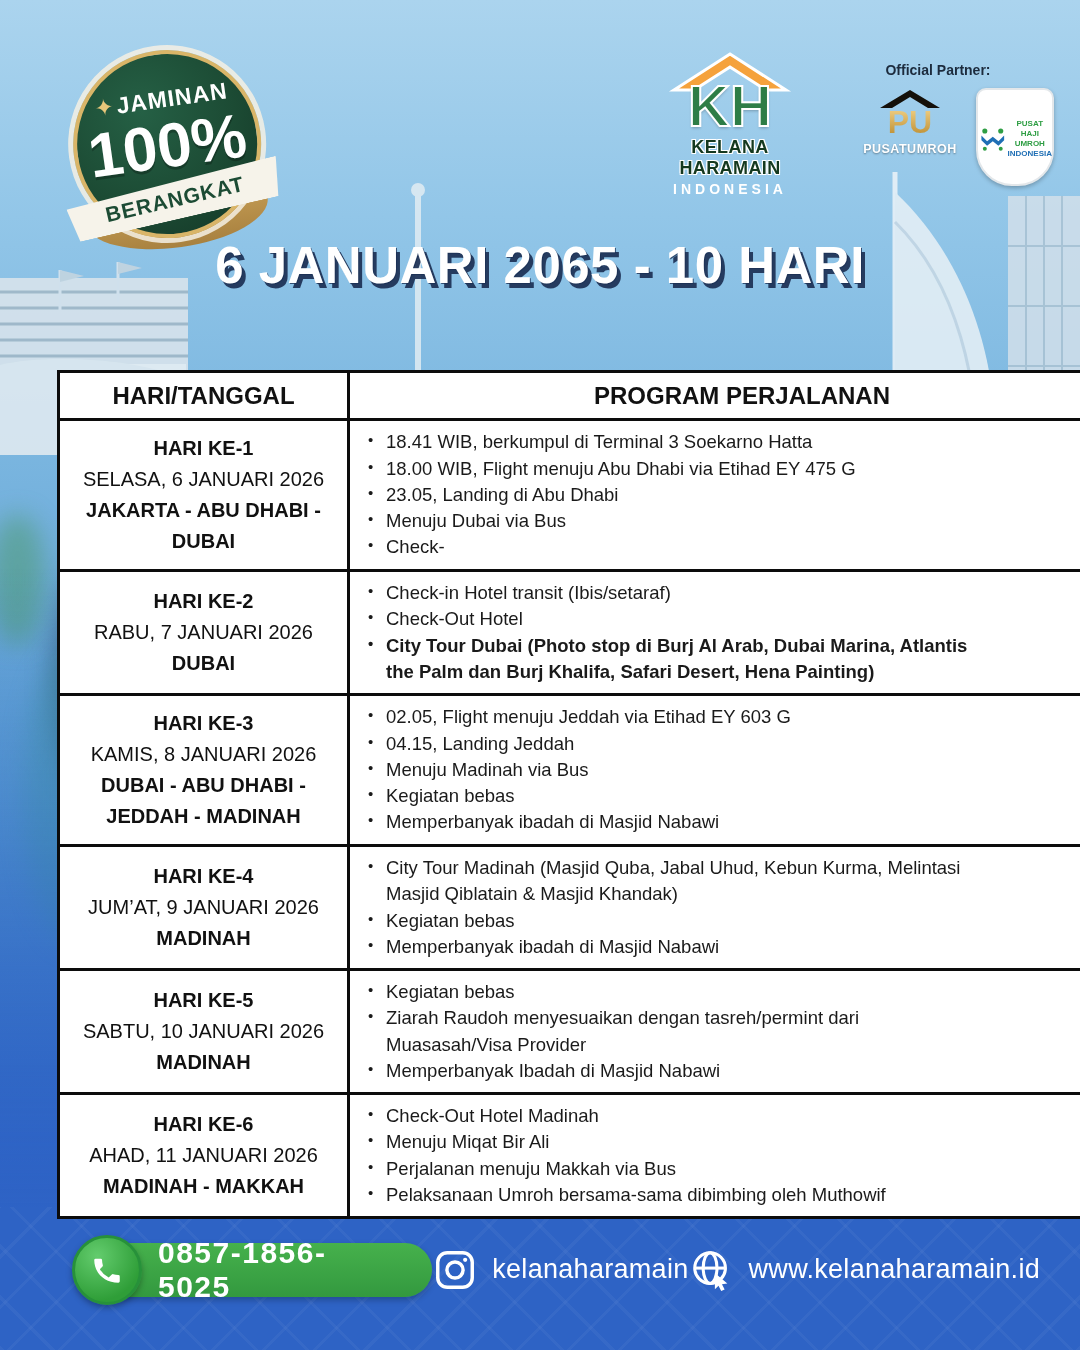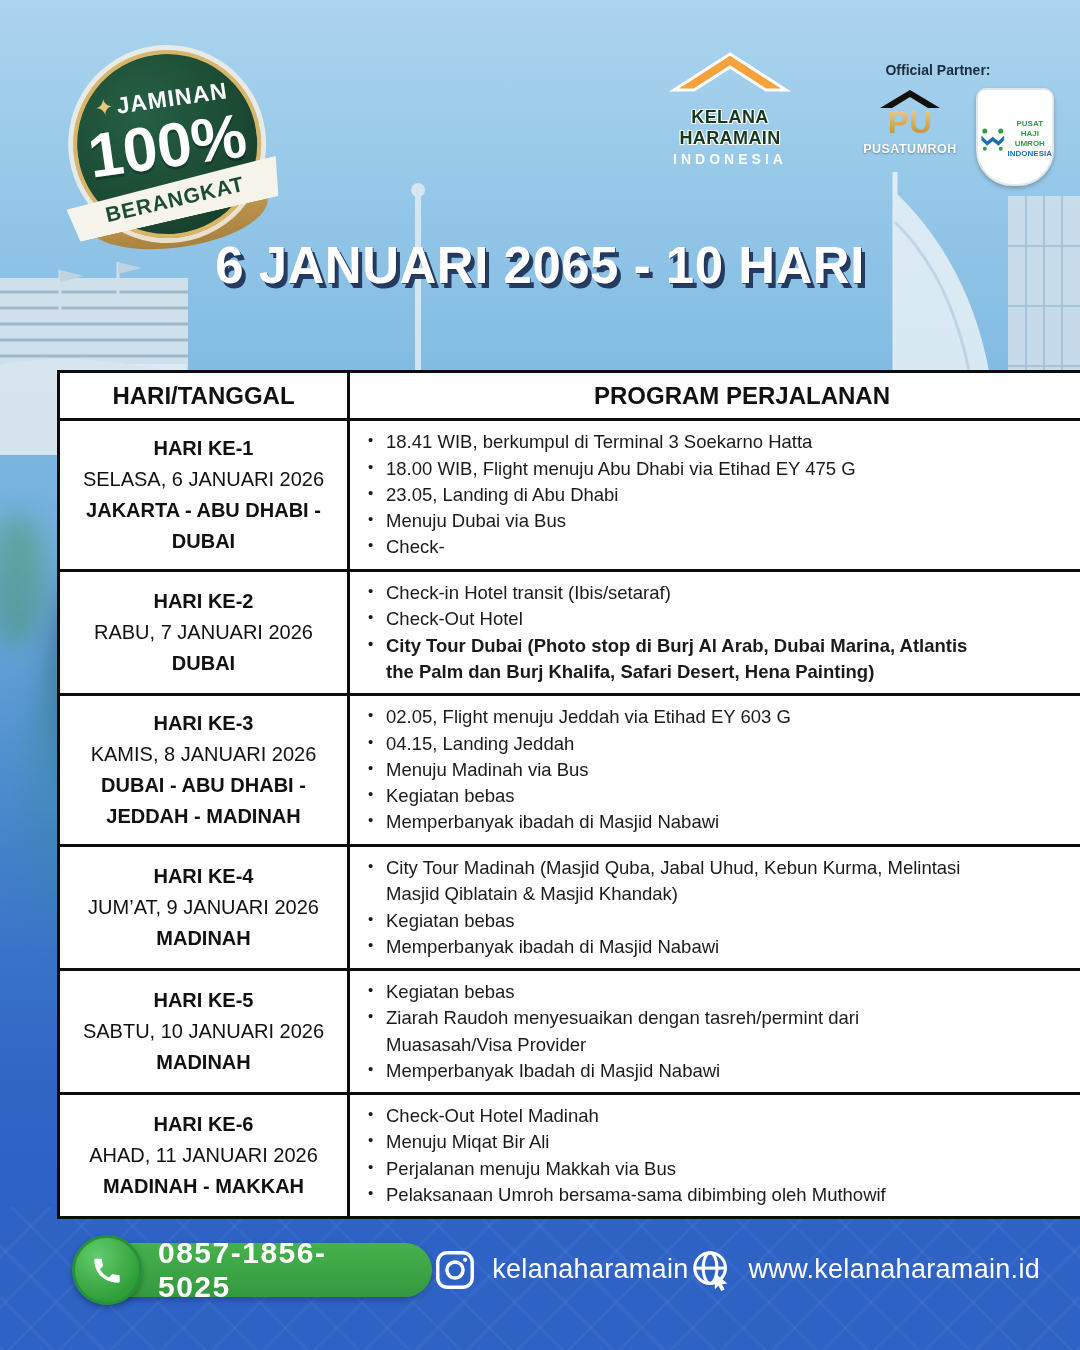--- a/index.html
+++ b/index.html
@@ -39,21 +39,21 @@
   .badge-ribbon{position:absolute;left:-10px;bottom:30px;width:216px;height:40px;
     background:#f6f3ea;transform:rotate(-5deg);
     clip-path:polygon(0 14%,100% 0,97% 100%,3% 100%);
     display:flex;align-items:center;justify-content:center;
     color:#1c4b34;font-size:21px;font-weight:900;letter-spacing:1px;}
   
   .kh-logo{position:absolute;left:646px;top:50px;width:168px;text-align:center;}
   .kh-roof{display:block;margin:0 auto;}
   .kh-mono{margin-top:-14px;font-size:58px;font-weight:900;line-height:.95;color:#2e7d46;
     -webkit-text-stroke:2px #ffffff;text-shadow:0 2px 3px rgba(0,0,0,.25);}
-  .kh-name{margin-top:15px;font-size:18px;font-weight:900;color:#14391f;letter-spacing:.4px;
+  .kh-name{margin-top:4px;font-size:18px;font-weight:900;color:#14391f;letter-spacing:.4px;
     text-shadow:-1px -1px 0 #fff,1px -1px 0 #fff,-1px 1px 0 #fff,1px 1px 0 #fff;}
   .kh-sub{margin-top:2px;font-size:14px;font-weight:700;color:#fff;letter-spacing:4px;}
   
   .partner{position:absolute;left:822px;top:62px;width:232px;}
   .partner-label{text-align:center;font-size:14px;font-weight:700;color:#1c2b3d;}
   .partner-row{display:flex;gap:16px;margin-top:10px;align-items:flex-start;justify-content:flex-end;}
   .pu-logo{width:100px;text-align:center;}
   .pu-mono{font-size:32px;font-weight:900;line-height:1;
     background:linear-gradient(180deg,#f4d489,#b98a2e);-webkit-background-clip:text;background-clip:text;color:transparent;
     position:relative;}
@@ -157,20 +157,21 @@
     <div class="badge-100">100%</div>
     <div class="badge-ribbon">
         <span>BERANGKAT</span>
       </div>
   </div>
 
   <div class="kh-logo">
     <svg class="kh-roof" width="124" height="42" viewBox="0 0 124 42">
       <path d="M6,40 L62,4 L118,40 L98,40 L62,17 L26,40 Z" fill="#f5a23c" stroke="#fff" stroke-width="3"></path>
     </svg>
+    <div class="kh-mono">KH</div>
     <div class="kh-name">KELANA HARAMAIN</div>
     <div class="kh-sub">INDONESIA</div>
   </div>
 
   <div class="partner">
     <div class="partner-label">Official Partner:</div>
     <div class="partner-row">
       <div class="pu-logo">
         <svg class="pu-roof" width="64" height="22" viewBox="0 0 64 22">
           <path d="M2,20 L32,2 L62,20 L50,20 L32,9 L14,20 Z" fill="#14100a"></path>

